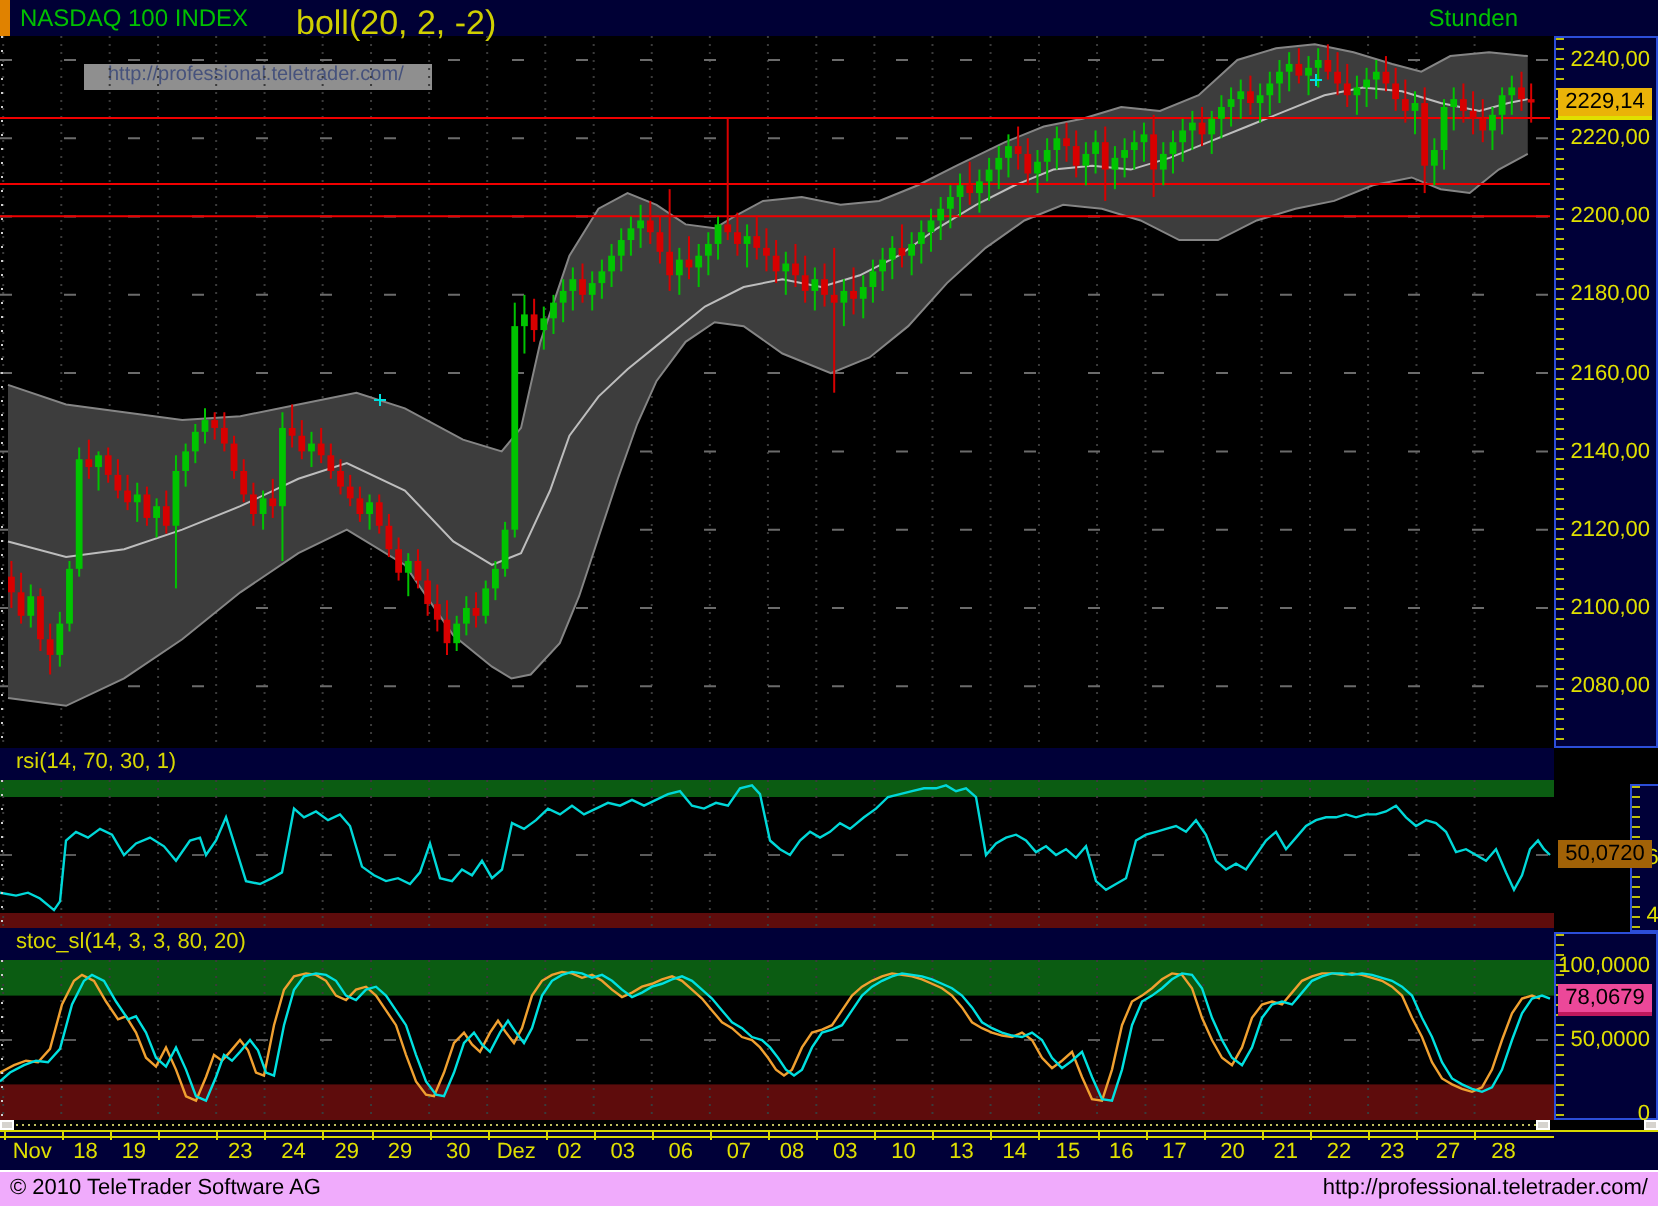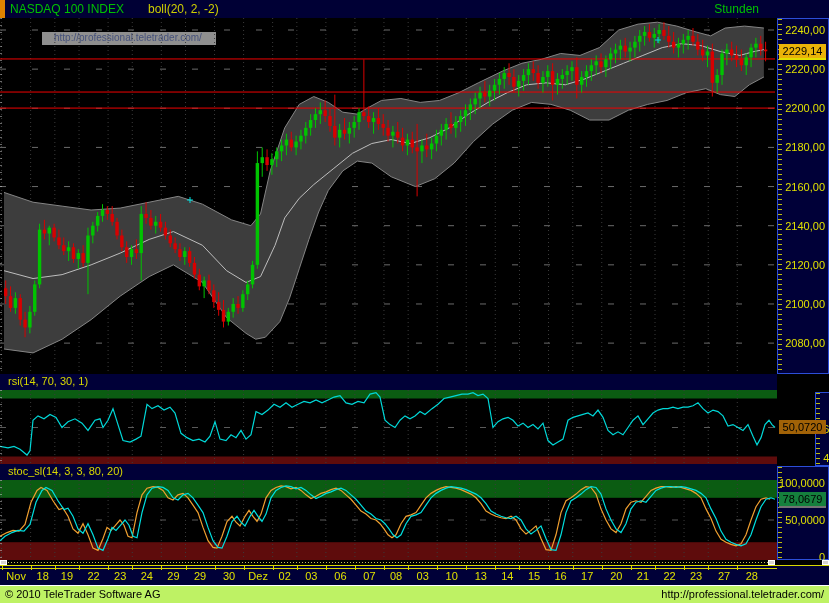--- a/index.html
+++ b/index.html
@@ -1,21 +1,21 @@
 <!DOCTYPE html>
 <html><head>
 <meta charset="utf-8">
 <style>
   html,body{margin:0;padding:0;background:#222;}
   .screen{position:relative;width:829px;height:603px;overflow:hidden;background:#000;
     font-family:"Liberation Sans",sans-serif;-webkit-font-smoothing:none;}
   .titlebar{position:absolute;left:0;top:0;width:829px;height:18px;background:#000035;}
   .title-marker{position:absolute;left:0;top:0;width:5px;height:18px;background:#e08200;}
   .sym{position:absolute;left:10px;top:2px;font-size:12px;color:#00c000;white-space:pre;}
-  .study{position:absolute;left:148px;top:2px;font-size:12px;color:#cfcf00;white-space:pre;}
+  .study{position:absolute;left:148px;top:2px;font-size:17px;color:#cfcf00;white-space:pre;}
   .tf{position:absolute;right:70px;top:2px;font-size:12px;color:#00c000;}
   .watermark{position:absolute;left:14px;top:32px;z-index:1;}
   .wm-box{background:rgba(155,155,155,0.92);color:#3c4875;padding:1px 10px 2px 10px;}
   .wm-line1{font-size:15px;letter-spacing:.5px;}
   .wm-line1 b{font-weight:bold;}
   .wm-box2{background:rgba(155,155,155,0.92);color:#46527c;font-size:10px;
     margin-left:28px;padding:0 8px 2px 12px;width:154px;}
   svg.panel{position:absolute;left:0;background:transparent;z-index:2;display:block;}
   #main-svg{top:18px;height:356px;width:777px;}
   #rsi-svg{top:390px;height:74px;width:777px;background:#000;}
@@ -29,31 +29,31 @@
   #axis-main{top:18px;height:356px;}
   #axis-rsi{top:392px;height:74px;margin-left:38px;}
   #axis-stoch{top:466px;height:94px;}
   .ticks-y{position:absolute;left:0;top:0;bottom:0;width:4px;
     background:repeating-linear-gradient(to bottom,rgba(224,224,0,.85) 0 1px,transparent 1px 5px);}
   .ylab{position:absolute;right:3px;font-size:11px;color:#e0e000;white-space:nowrap;}
   .vtag{position:absolute;left:779px;width:47px;height:14px;z-index:4;font-size:11px;
     text-align:center;color:#000;line-height:14px;}
   #tag-main{top:44px;background:#eab308;border-bottom:2px solid #e0e000;}
   #tag-rsi{top:420px;background:#a16207;}
-  #tag-stoch{top:492px;background:#15803d;border-bottom:2px solid #737373;}
+  #tag-stoch{top:492px;background:#ec4899;border-bottom:2px solid #be185d;}
   .splitter{position:absolute;left:0;top:560px;width:829px;height:5px;background:#000;z-index:2;}
   .splitter .dots{position:absolute;left:8px;right:60px;top:2px;height:1px;
     background:repeating-linear-gradient(to right,#c0c060 0 1px,transparent 1px 3px);}
   .handle{position:absolute;top:0;width:7px;height:5px;background:#d6d3ce;border:1px solid #fff;box-sizing:border-box;}
   .dateaxis{position:absolute;left:0;top:565px;width:829px;height:20px;background:#000038;
     border-top:1px solid #d8d800;box-sizing:border-box;z-index:2;}
   .dateaxis .topline{position:absolute;left:0;top:2px;width:777px;height:1px;background:#d8d800;}
   .dlab{position:absolute;top:4px;font-size:11px;color:#e0e000;transform:translateX(-50%);white-space:nowrap;}
   .dtick{position:absolute;top:0;width:1px;height:4px;background:#d8d800;}
-  .statusbar{position:absolute;left:0;top:585px;width:829px;height:18px;background:#bef264;
+  .statusbar{position:absolute;left:0;top:585px;width:829px;height:18px;background:#f0abfc;
     border-top:1px solid #fff;box-sizing:border-box;z-index:2;text-align:center;}
   .status-l{position:absolute;left:5px;top:2px;font-size:11px;color:#000;}
   .status-r{position:absolute;right:5px;top:2px;font-size:11px;color:#000;}
 </style>
 </head>
 <body>
 
 <div class="screen">
 
   <div class="titlebar">

